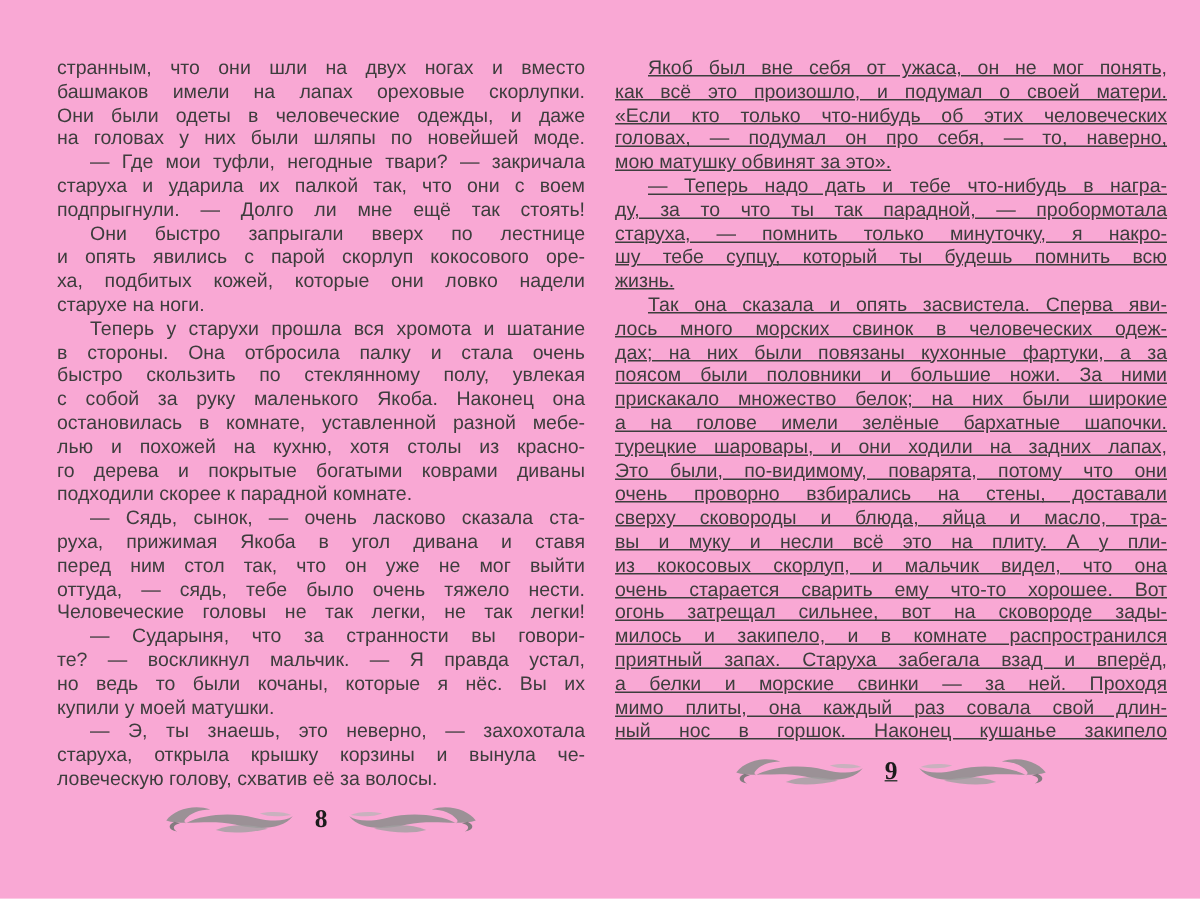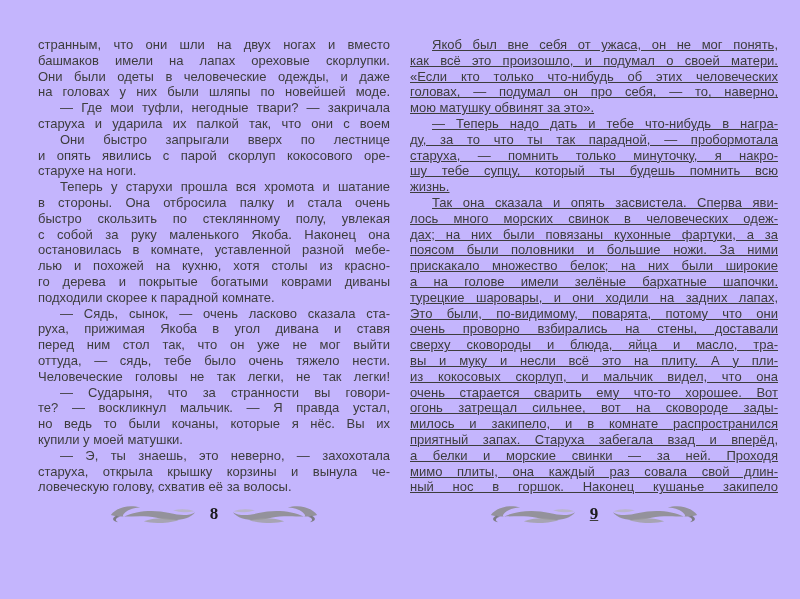--- a/index.html
+++ b/index.html
@@ -11,21 +11,21 @@
     height: 599px;
     background: #ffffff;
     font-family: "Liberation Sans", "DejaVu Sans", sans-serif;
     color: #3d3d3d;
     overflow: hidden;
     position: relative;
   }
   .book {
     position: absolute;
     inset: 0;
-    background: #c4b5fd;
+    background: #f9a8d4;
   }
   .page {
     position: absolute;
     top: 37px;
   }
   .page--left  { left: 38px;  width: 352px; }
   .page--right { left: 410px; width: 368px; text-decoration: underline; }
 
   .page-text {
     font-size: 13px;
@@ -84,24 +84,26 @@
     <div class="page-text">
         <div class="para">
           <div class="line j">странным, что они шли на двух ногах и вместо</div>
           <div class="line j">башмаков имели на лапах ореховые скорлупки.</div>
           <div class="line j">Они были одеты в человеческие одежды, и даже</div>
           <div class="line j">на головах у них были шляпы по новейшей моде.</div>
         </div>
         <div class="para">
           <div class="line j ind">— Где мои туфли, негодные твари? — закричала</div>
           <div class="line j">старуха и ударила их палкой так, что они с воем</div>
+          <div class="line j">подпрыгнули. — Долго ли мне ещё так стоять!</div>
         </div>
         <div class="para">
           <div class="line j ind">Они быстро запрыгали вверх по лестнице</div>
           <div class="line j">и опять явились с парой скорлуп кокосового оре-</div>
+          <div class="line j">ха, подбитых кожей, которые они ловко надели</div>
           <div class="line">старухе на ноги.</div>
         </div>
         <div class="para">
           <div class="line j ind">Теперь у старухи прошла вся хромота и шатание</div>
           <div class="line j">в стороны. Она отбросила палку и стала очень</div>
           <div class="line j">быстро скользить по стеклянному полу, увлекая</div>
           <div class="line j">с собой за руку маленького Якоба. Наконец она</div>
           <div class="line j">остановилась в комнате, уставленной разной мебе-</div>
           <div class="line j">лью и похожей на кухню, хотя столы из красно-</div>
           <div class="line j">го дерева и покрытые богатыми коврами диваны</div>

